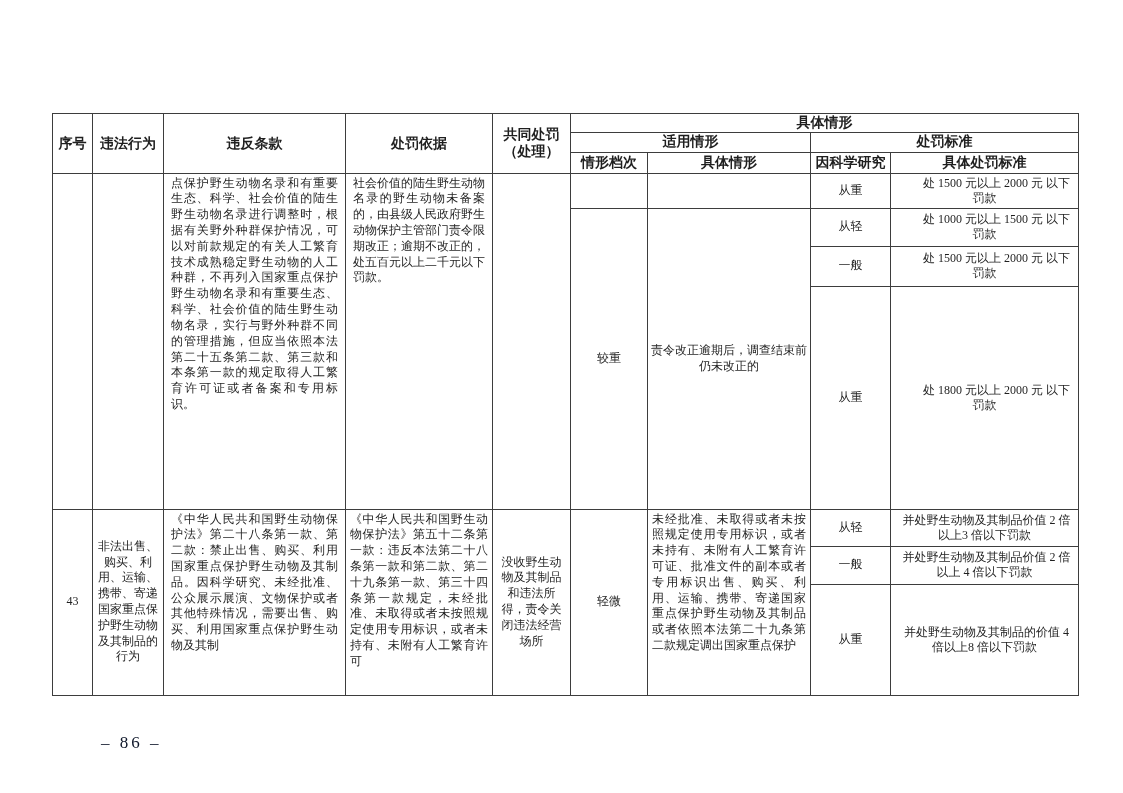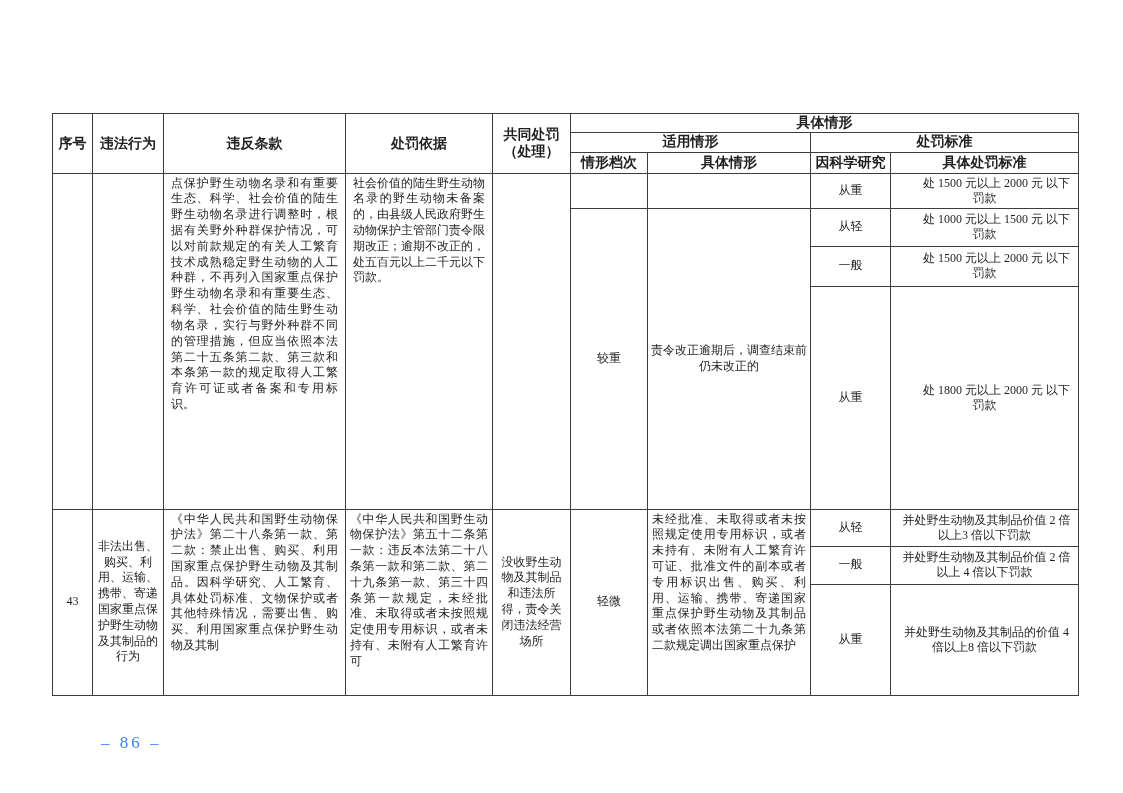--- a/index.html
+++ b/index.html
@@ -33,21 +33,21 @@
   td.blockctr{
     text-align:center;vertical-align:middle;padding:2px 3px;
   }
   td.std{
     text-align:center;vertical-align:middle;line-height:1.22;padding:1px 6px;
   }
   .ind2{text-indent:2em;}
   .ind05{text-indent:0.35em;}
   .footer-num{
     position:absolute;left:101px;top:733px;
-    font-size:17px;letter-spacing:3px;color:#3b82f6;
+    font-size:17px;letter-spacing:3px;color:#0f172a;
   }
 </style>
 </head>
 <body>
 
 <div class="page">
 
   <table class="doc">
     <colgroup>
       <col style="width:40px">
@@ -108,21 +108,21 @@
     </tr>
 
     <tr style="height:223px">
       <td>从重</td>
       <td class="std ind2">处 1800 元以上 2000 元 以下罚款</td>
     </tr>
 
     <tr style="height:37px">
       <td rowspan="3">43</td>
       <td rowspan="3" class="blockctr">非法出售、购买、利用、运输、携带、寄递国家重点保护野生动物及其制品的行为</td>
-      <td rowspan="3" class="just">《中华人民共和国野生动物保护法》第二十八条第一款、第二款：禁止出售、购买、利用国家重点保护野生动物及其制品。因科学研究、人工繁育、具体处罚标准、文物保护或者其他特殊情况，需要出售、购买、利用国家重点保护野生动物及其制</td>
+      <td rowspan="3" class="just">《中华人民共和国野生动物保护法》第二十八条第一款、第二款：禁止出售、购买、利用国家重点保护野生动物及其制品。因科学研究、未经批准、公众展示展演、文物保护或者其他特殊情况，需要出售、购买、利用国家重点保护野生动物及其制</td>
       <td rowspan="3" class="just-n">《中华人民共和国野生动物保护法》第五十二条第一款：违反本法第二十八条第一款和第二款、第二十九条第一款、第三十四条第一款规定，未经批准、未取得或者未按照规定使用专用标识，或者未持有、未附有人工繁育许可</td>
       <td rowspan="3" class="blockctr">没收野生动物及其制品和违法所得，责令关闭违法经营场所</td>
       <td rowspan="3">轻微</td>
       <td rowspan="3" class="just-n">未经批准、未取得或者未按照规定使用专用标识，或者未持有、未附有人工繁育许可证、批准文件的副本或者专用标识出售、购买、利用、运输、携带、寄递国家重点保护野生动物及其制品或者依照本法第二十九条第二款规定调出国家重点保护</td>
       <td>从轻</td>
       <td class="std ind05">并处野生动物及其制品价值 2 倍以上3 倍以下罚款</td>
     </tr>
 
     <tr style="height:38px">
       <td>一般</td>

